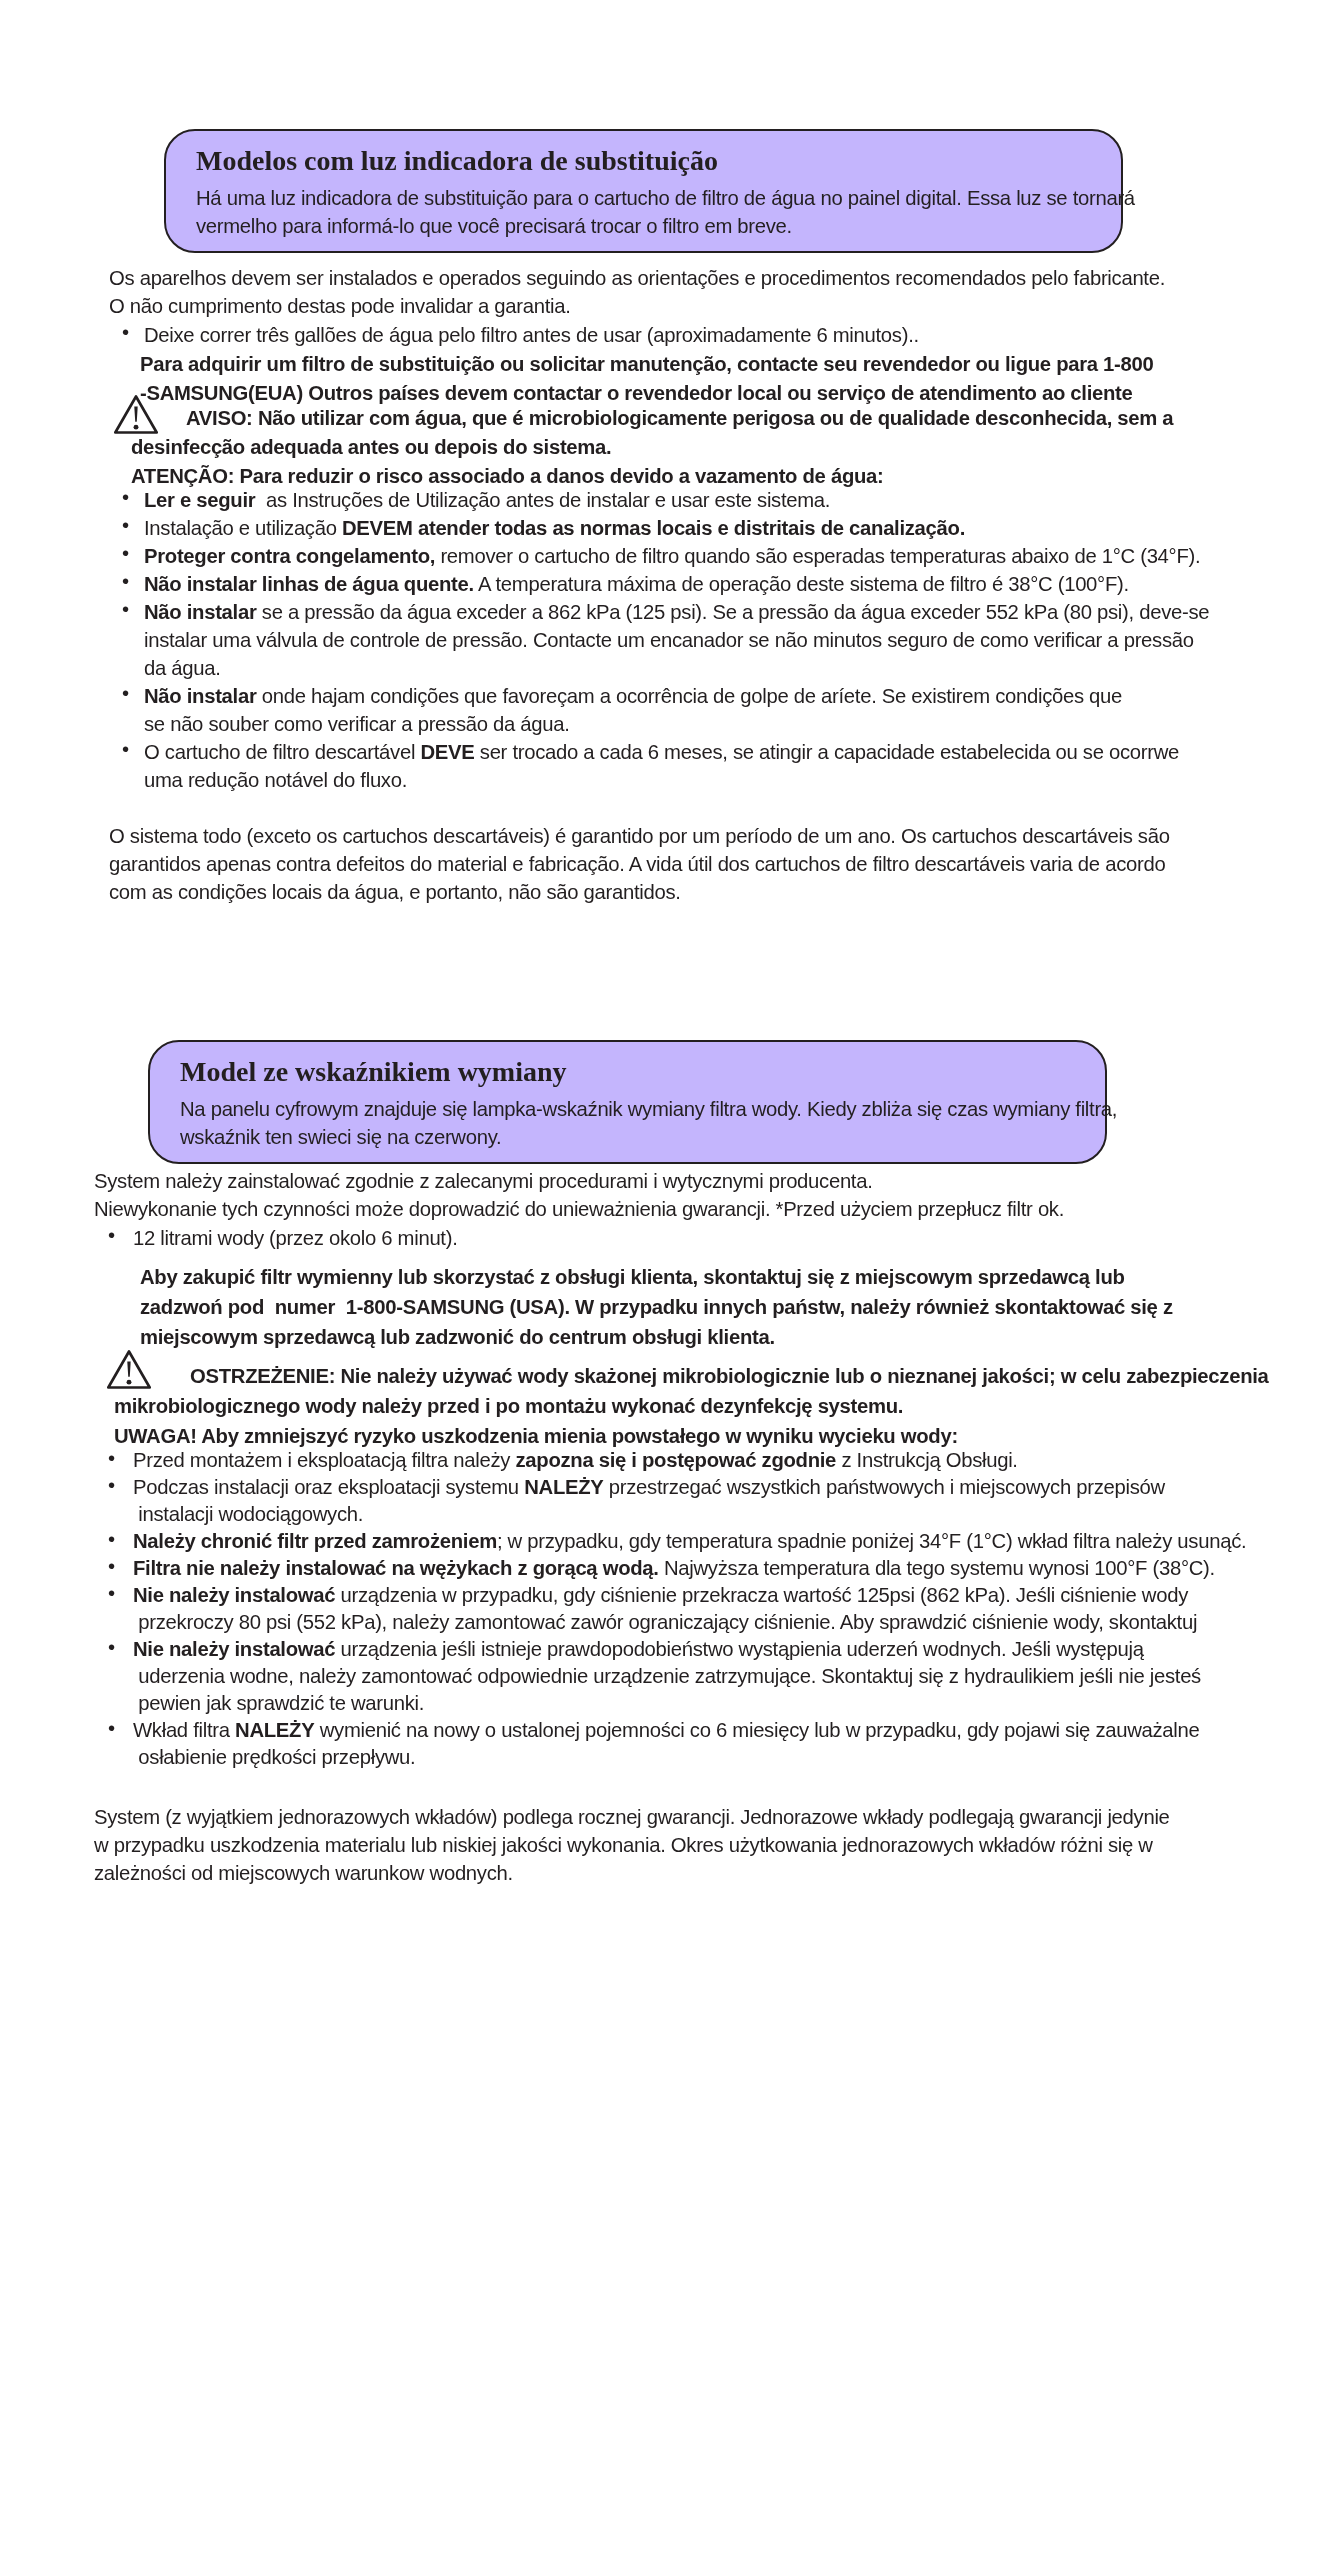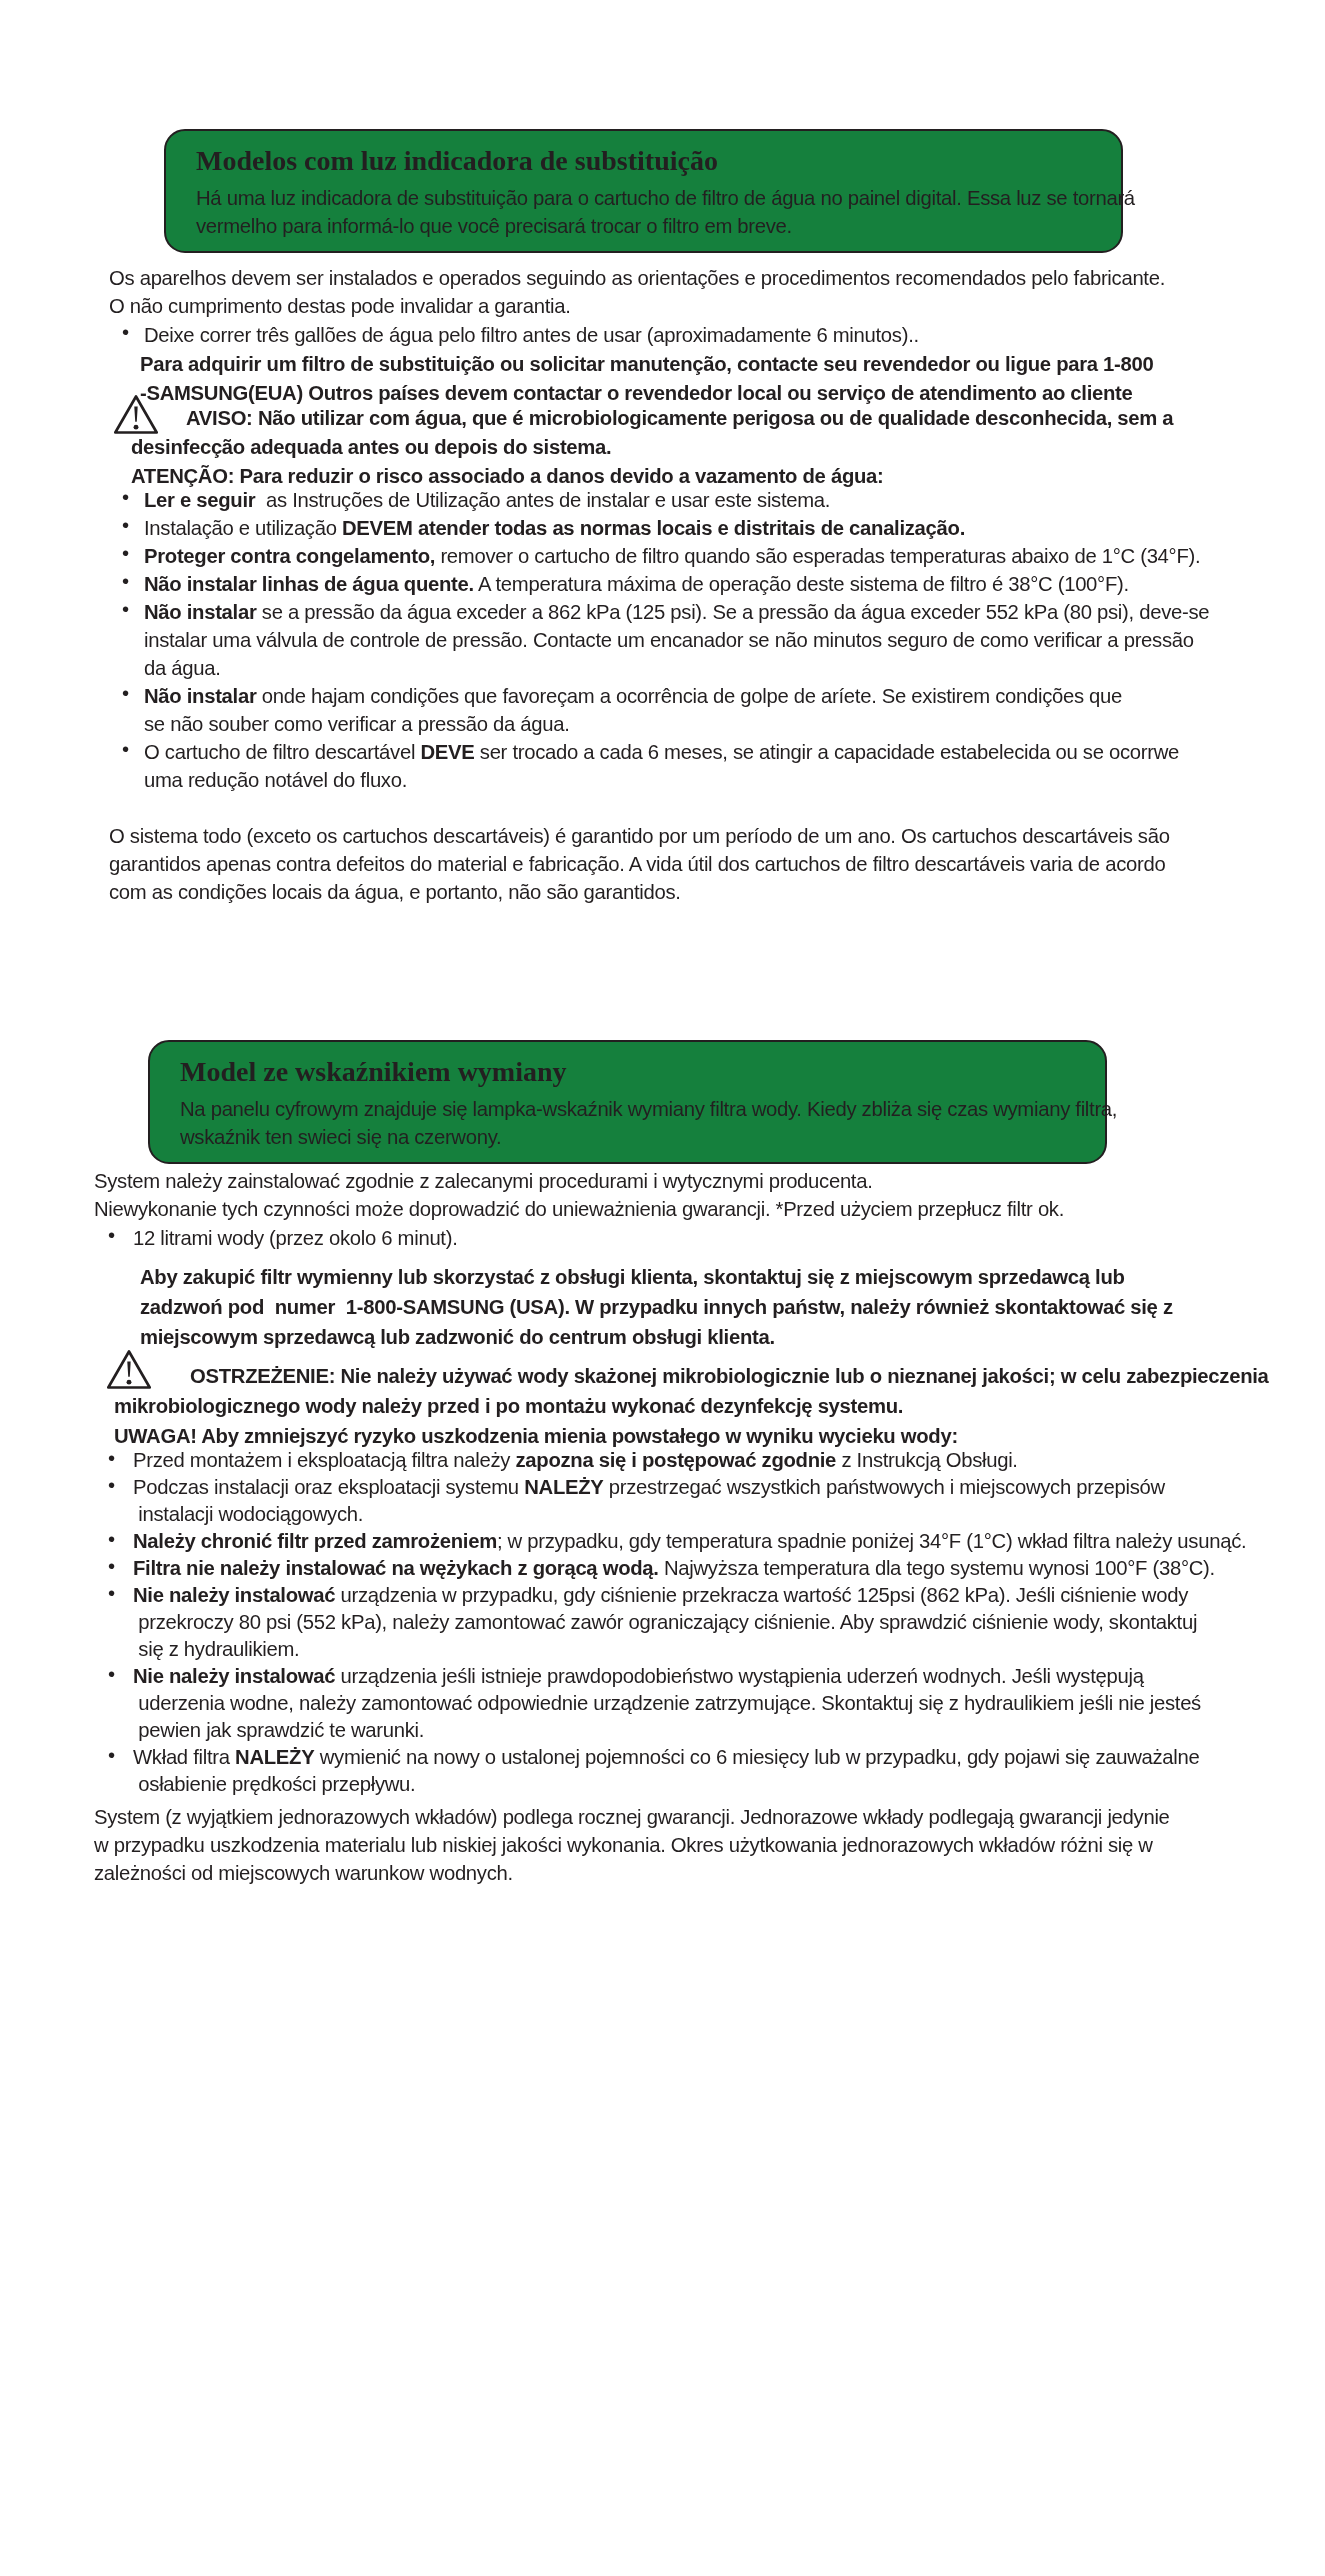--- a/index.html
+++ b/index.html
@@ -9,22 +9,22 @@
     font-size:20.3px;letter-spacing:-0.3px;overflow:hidden;
   }
   .abs{position:absolute;}
   .tline{height:28px;line-height:28px;white-space:pre;}
   .lh31 .tline{height:27px;line-height:27px;}
   .lh33 .tline{height:29px;line-height:29px;}
   .lh34 .tline{height:30px;line-height:30px;}
   .bold{font-weight:bold;}
   span.b{font-weight:bold;}
   .ibox{
-    border:2.6px solid #231f20;border-radius:21px;
-    box-sizing:border-box;padding:12.4px 17.7px 0 30px;background:#15803d;
+    border:2.6px solid #231f20;border-radius:31px;
+    box-sizing:border-box;padding:12.4px 17.7px 0 30px;background:#c4b5fd;
   }
   .box-title{
     font-family:"Liberation Serif",serif;font-weight:bold;
     font-size:28px;line-height:35px;letter-spacing:0;margin-bottom:5.3px;white-space:pre;
   }
   .bitem{display:flex;}
   .bdot{width:22px;flex:none;}
   .pl-dot .bdot{width:25px;}
   .btxt{flex:none;}
   
@@ -189,21 +189,20 @@
         <div class="bdot">•</div>
         <div class="btxt">
           <div class="tline"><span class="b">Filtra nie należy instalować na wężykach z gorącą wodą.</span><span> Najwyższa temperatura dla tego systemu wynosi 100°F (38°C).</span></div>
         </div>
       </div>
       <div class="bitem">
         <div class="bdot">•</div>
         <div class="btxt">
           <div class="tline"><span class="b">Nie należy instalować</span><span> urządzenia w przypadku, gdy ciśnienie przekracza wartość 125psi (862 kPa). Jeśli ciśnienie wody</span></div>
           <div class="tline"><span> przekroczy 80 psi (552 kPa), należy zamontować zawór ograniczający ciśnienie. Aby sprawdzić ciśnienie wody, skontaktuj</span></div>
-          <div class="tline"><span> się z hydraulikiem.</span></div>
         </div>
       </div>
       <div class="bitem">
         <div class="bdot">•</div>
         <div class="btxt">
           <div class="tline"><span class="b">Nie należy instalować</span><span> urządzenia jeśli istnieje prawdopodobieństwo wystąpienia uderzeń wodnych. Jeśli występują</span></div>
           <div class="tline"><span> uderzenia wodne, należy zamontować odpowiednie urządzenie zatrzymujące. Skontaktuj się z hydraulikiem jeśli nie jesteś</span></div>
           <div class="tline"><span> pewien jak sprawdzić te warunki.</span></div>
         </div>
       </div>

